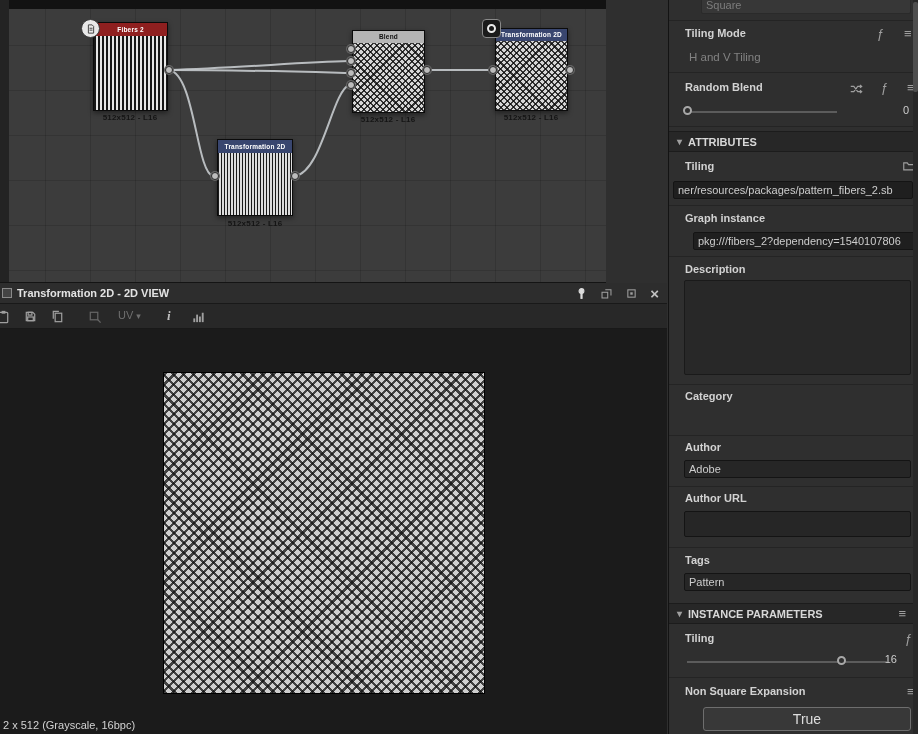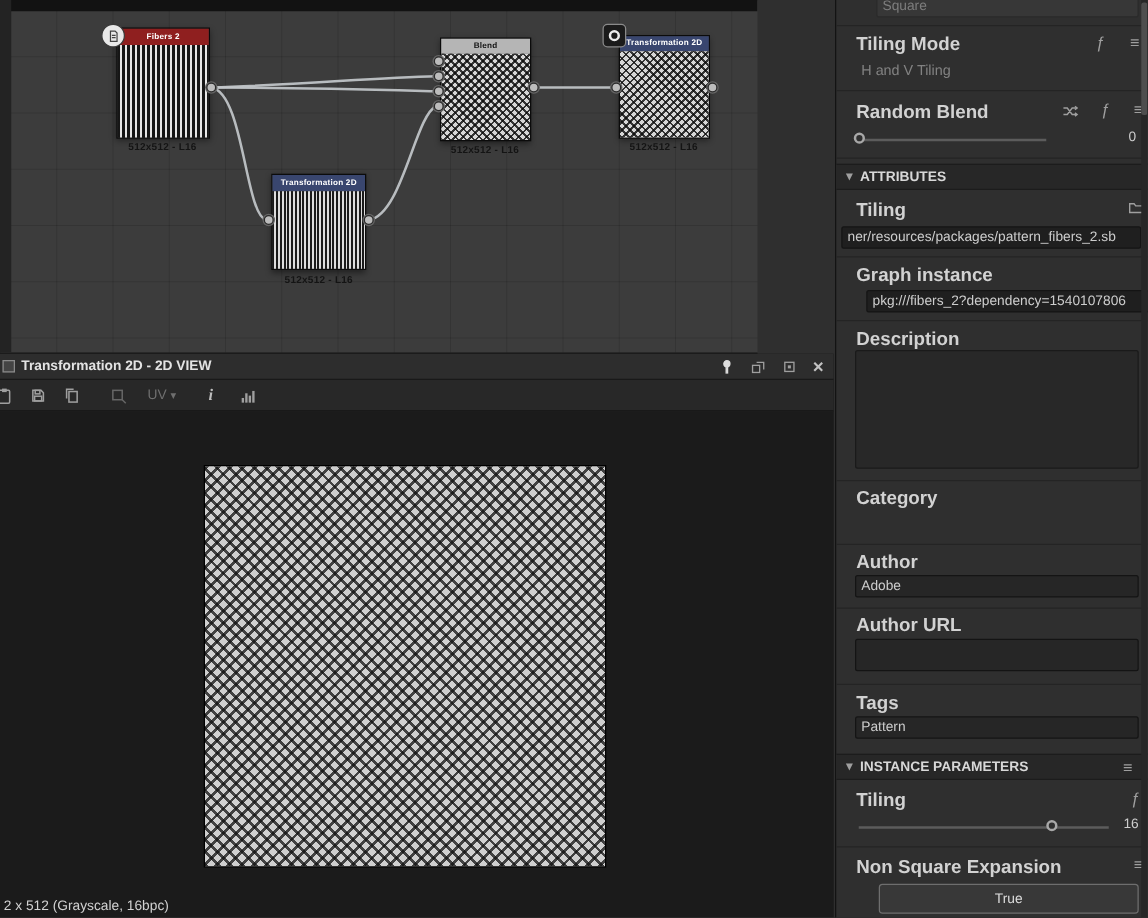--- a/index.html
+++ b/index.html
@@ -94,21 +94,21 @@
     box-shadow: 0 0 0 1px #000;
   }
   .status-text { position:absolute; left:3px; bottom:3px; font-size:11px; color:#d2d2d2; }
 
   
   .props {
     position:absolute; left:668px; top:0; width:250px; height:734px;
     background:#2f2f2f; border-left:1px solid #131313; overflow:hidden;
     font-size:11.5px;
   }
-  .plabel { position:absolute; font-weight:bold; color:#d2d2d2; font-size:15px; white-space:nowrap; }
+  .plabel { position:absolute; font-weight:bold; color:#d2d2d2; font-size:11px; white-space:nowrap; }
   .pvalue-dim { position:absolute; color:#828282; font-size:11.5px; white-space:nowrap; }
   .hr { position:absolute; left:0; width:100%; height:1px; background:#242424; }
   .tbox {
     position:absolute; background:#1f1f1f; border:1px solid #141414; border-radius:2px;
     color:#cdcdcd; font-size:11px; padding:1px 4px; font-family:"Liberation Sans",sans-serif;
     white-space:nowrap; overflow:hidden; outline:none;
   }
   input.tbox { height:18px; }
   .sect {
     position:absolute; left:0; width:100%; height:21px; background:#272727;
@@ -119,21 +119,21 @@
   .glyph { color:#9f9f9f; font-size:13px; line-height:13px; }
   .track { position:absolute; height:2px; background:#5c5c5c; }
   .knob {
     position:absolute; width:9px; height:9px; border-radius:50%;
     background:#2f2f2f; border:2px solid #a8a8a8;
   }
   .slider-val { position:absolute; text-align:right; color:#cdcdcd; font-size:11px; }
   .btn-true {
     position:absolute; left:34px; top:707px; width:208px; height:24px;
     background:#383838; border:1px solid #6e6e6e; border-radius:3px;
-    color:#dddddd; font-size:11px; display:flex; align-items:center; justify-content:center;
+    color:#dddddd; font-size:14px; display:flex; align-items:center; justify-content:center;
   }
   .scrollbar { position:absolute; right:0; top:0; width:5px; height:100%; background:#272727; }
   .scroll-thumb { position:absolute; right:0; top:2px; width:5px; height:90px; background:#4e4e4e; border-radius:2px; }
 
   svg.ic { display:block; }
   svg.ic * { stroke:#9f9f9f; fill:none; stroke-width:1.3; }
   svg.ic .fill { fill:#9f9f9f; stroke:none; }
   svg.ic.dim * { stroke:#666; }
   svg.ic.bright * { stroke:#ddd; }
   svg.ic.bright .fill { fill:#ddd; }
@@ -342,21 +342,21 @@
   <div class="sect" style="top:603px;">
     <span class="glyph" style="font-size:10px;">▾</span>
     <span>INSTANCE PARAMETERS</span>
     <span class="glyph" style="position:absolute;right:12px;">≡</span>
   </div>
 
   <div class="plabel" style="left:16px;top:632px;">Tiling</div>
   <span class="glyph abs" style="left:236px;top:632px;">ƒ</span>
   <div class="track" style="left:18px;top:661px;width:200px;"></div>
   <div class="knob" style="left:168px;top:656px;"></div>
-  <div class="slider-val" style="left:218px;top:653px;width:24px;">16</div>
+  <div class="slider-val" style="left:204px;top:653px;width:24px;">16</div>
 
   <div class="hr" style="top:677px;"></div>
 
   <div class="plabel" style="left:16px;top:685px;">Non Square Expansion</div>
   <span class="glyph abs" style="left:238px;top:685px;">≡</span>
   <div class="btn-true">True</div>
 
   <div class="scrollbar">
     <div class="scroll-thumb"></div>
   </div>

